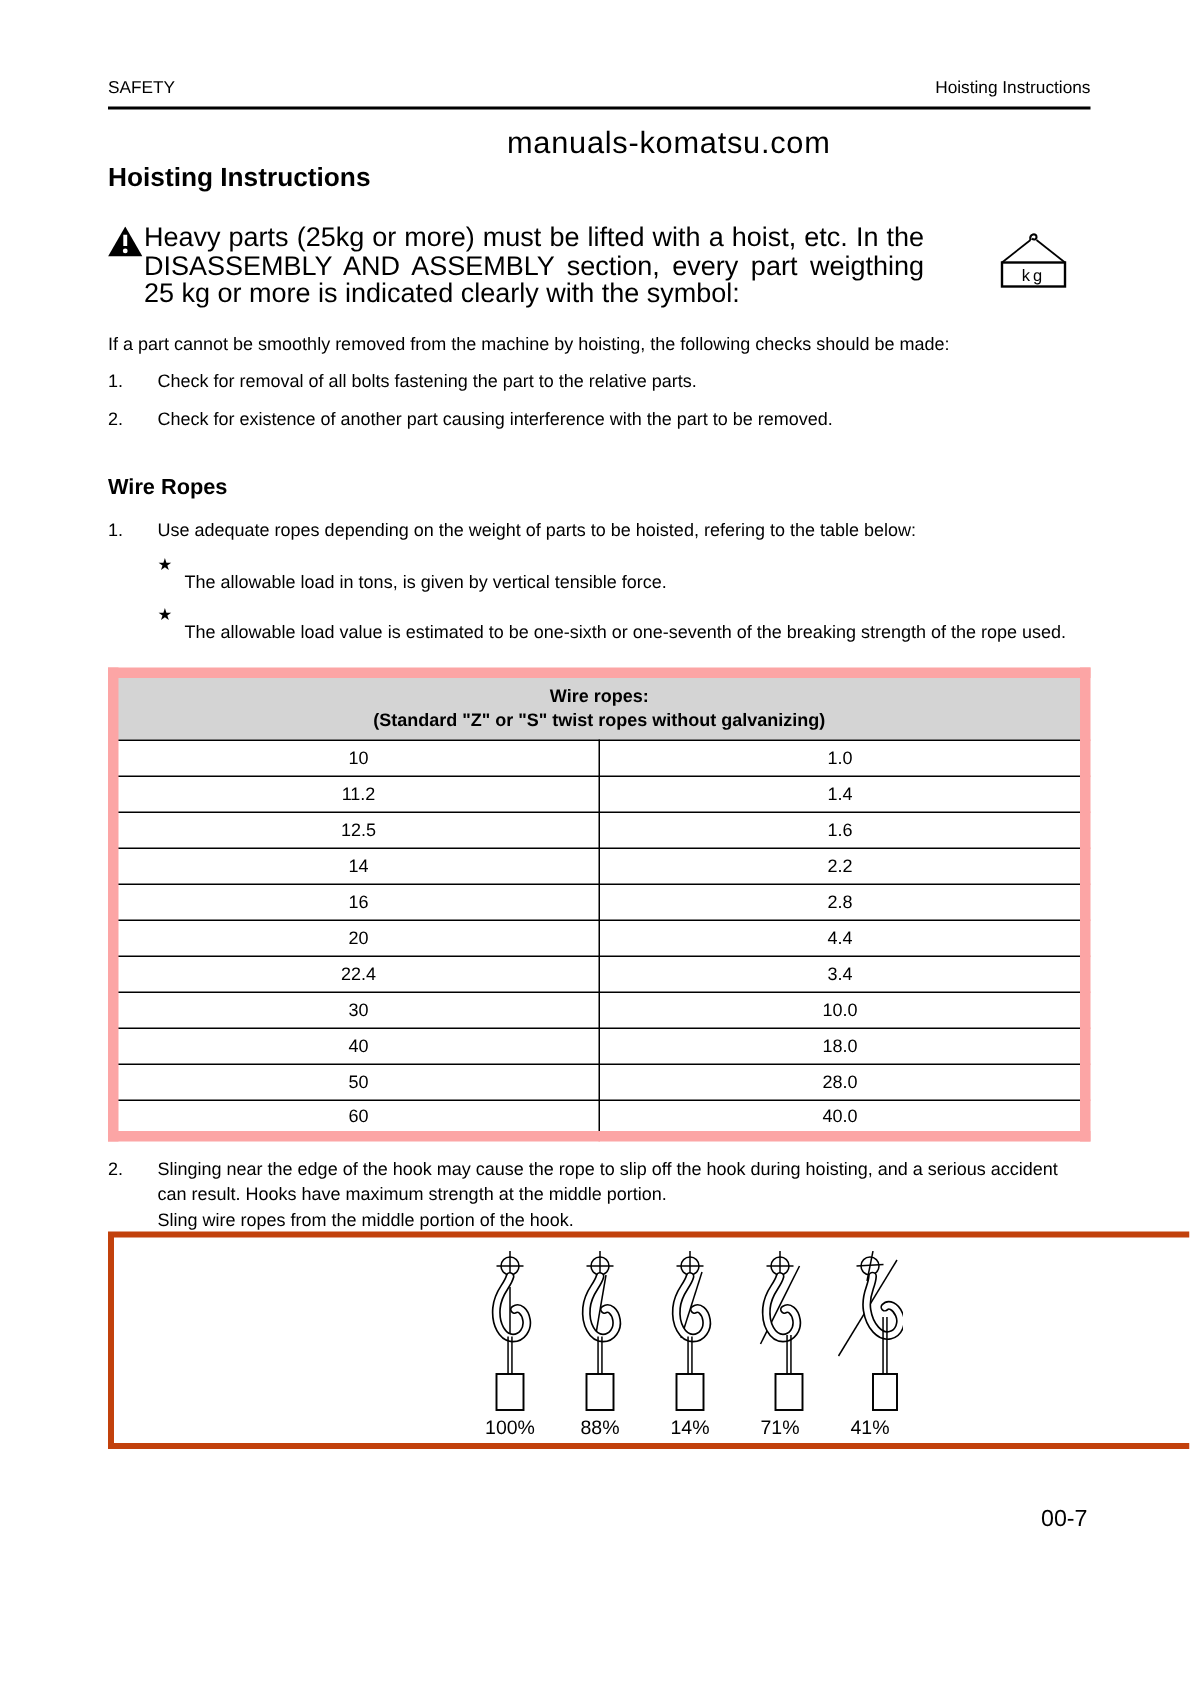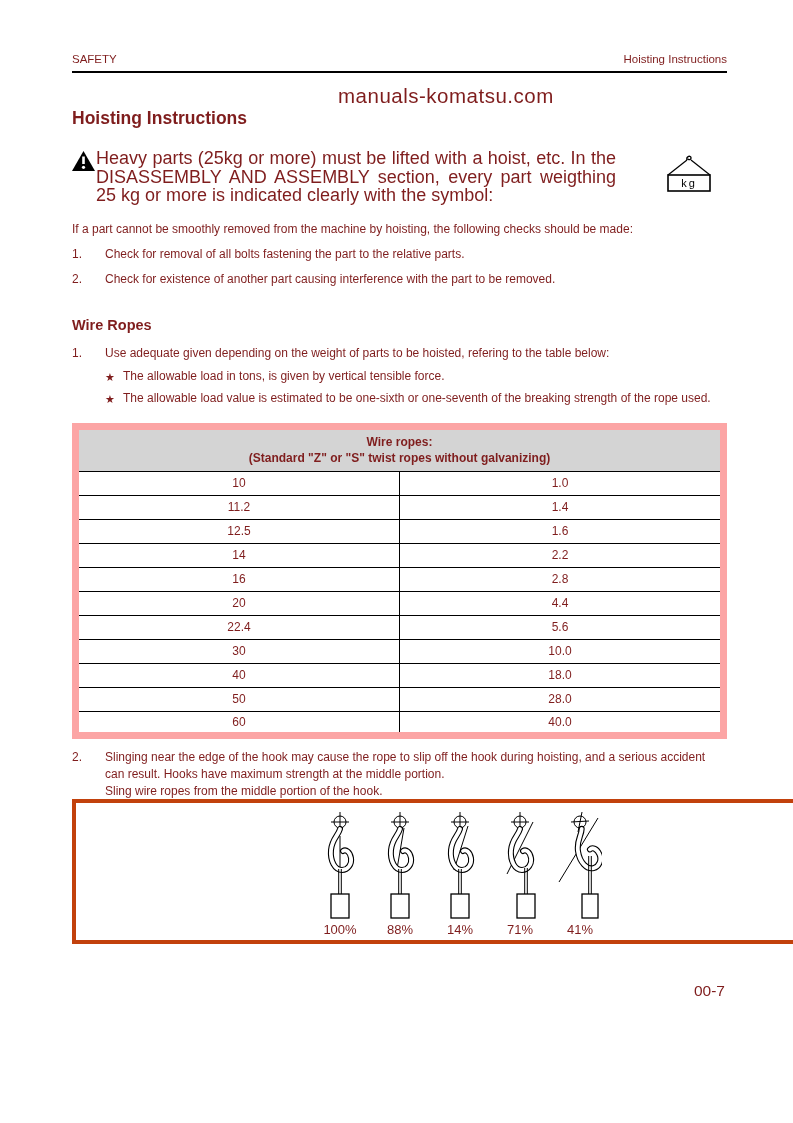--- a/index.html
+++ b/index.html
@@ -3,40 +3,40 @@
 <meta charset="utf-8">
 <style>
   * { margin:0; padding:0; box-sizing:border-box; }
   html,body { background:#fff; }
   .page {
     position:relative;
     width:793px; height:1123px;
     margin:0 auto;
     background:#fff;
     font-family:"Liberation Sans", sans-serif;
-    color:#7f1d1d;
+    color:#000000;
     padding:53px 66px 20px 72px;
     overflow:hidden;
   }
   .hdr { display:flex; justify-content:space-between; align-items:flex-end;
          font-size:11.5px; padding-bottom:6px; border-bottom:2px solid #000; }
   .watermark { position:absolute; left:338px; top:84px; font-size:20.5px; letter-spacing:0.5px; }
   .title { margin-top:34px; font-size:17.5px; font-weight:bold; line-height:22px; }
   .warn-row { margin-top:20px; display:flex; align-items:flex-start; }
   .warn-icon { flex:0 0 24px; padding-top:2px; }
   .warn-text { width:520px; font-size:18px; line-height:18.5px; text-align:justify; }
   .kg-wrap { margin-left:auto; margin-right:14px; padding-top:4px; }
   .para { margin-top:16px; font-size:12px; line-height:16px; }
   .li { display:flex; margin-top:9px; font-size:12px; line-height:16px; }
   .li .num { flex:0 0 33px; }
   .li .txt { flex:1; }
   .sec-head { margin-top:29px; font-size:14.5px; font-weight:bold; line-height:19px; }
   .bullet { display:flex; margin-top:7px; margin-left:33px; font-size:12px; line-height:16px; }
   .bullet .star { flex:0 0 18px; font-size:11px; padding-top:1px; }
-  .bullet .txt { flex:1; }
+  .bullet .txt { flex:1;margin-top:12px; }
   table.wire { margin-top:16px; width:655px; border-collapse:collapse; border:7px solid #fca5a5; }
   table.wire th, table.wire td { border:1px solid #000; font-size:12px; text-align:center; vertical-align:middle; }
   .tbl-title th { background:#d4d4d4; height:45px; font-weight:bold; line-height:16px; }
   .tbl-cols th { background:#d4d4d4; height:25px; font-weight:bold; border-bottom:3px solid #000 !important; }
   .col-d { width:45.5%; }
   .col-l { width:54.5%; }
   table.wire td { height:24px; font-weight:normal; }
   .fig-box { width:776px; height:145px; border:4px solid #c2410c;
              display:flex; justify-content:center; align-items:flex-start; gap:16px; padding-top:9px; }
   .hook-fig { display:flex; flex-direction:column; align-items:center; }
@@ -86,21 +86,21 @@
   </div>
   <div class="li">
     <span class="num">2.</span>
     <span class="txt">Check for existence of another part causing interference with the part to be removed.</span>
   </div>
 
   <div class="sec-head">Wire Ropes</div>
 
   <div class="li" style="margin-top:10px;">
     <span class="num">1.</span>
-    <span class="txt">Use adequate given depending on the weight of parts to be hoisted, refering to the table below:</span>
+    <span class="txt">Use adequate ropes depending on the weight of parts to be hoisted, refering to the table below:</span>
   </div>
 
   <div class="bullet">
     <span class="star">★</span>
     <span class="txt">The allowable load in tons, is given by vertical tensible force.</span>
   </div>
   <div class="bullet" style="margin-top:5px; width:625px;">
     <span class="star">★</span>
     <span class="txt">The allowable load value is estimated to be one-sixth or one-seventh of the breaking strength of the rope used.</span>
   </div>
@@ -132,21 +132,21 @@
     <tr>
           <td>16</td>
           <td>2.8</td>
         </tr>
     <tr>
           <td>20</td>
           <td>4.4</td>
         </tr>
     <tr>
           <td>22.4</td>
-          <td>5.6</td>
+          <td>3.4</td>
         </tr>
     <tr>
           <td>30</td>
           <td>10.0</td>
         </tr>
     <tr>
           <td>40</td>
           <td>18.0</td>
         </tr>
     <tr>

